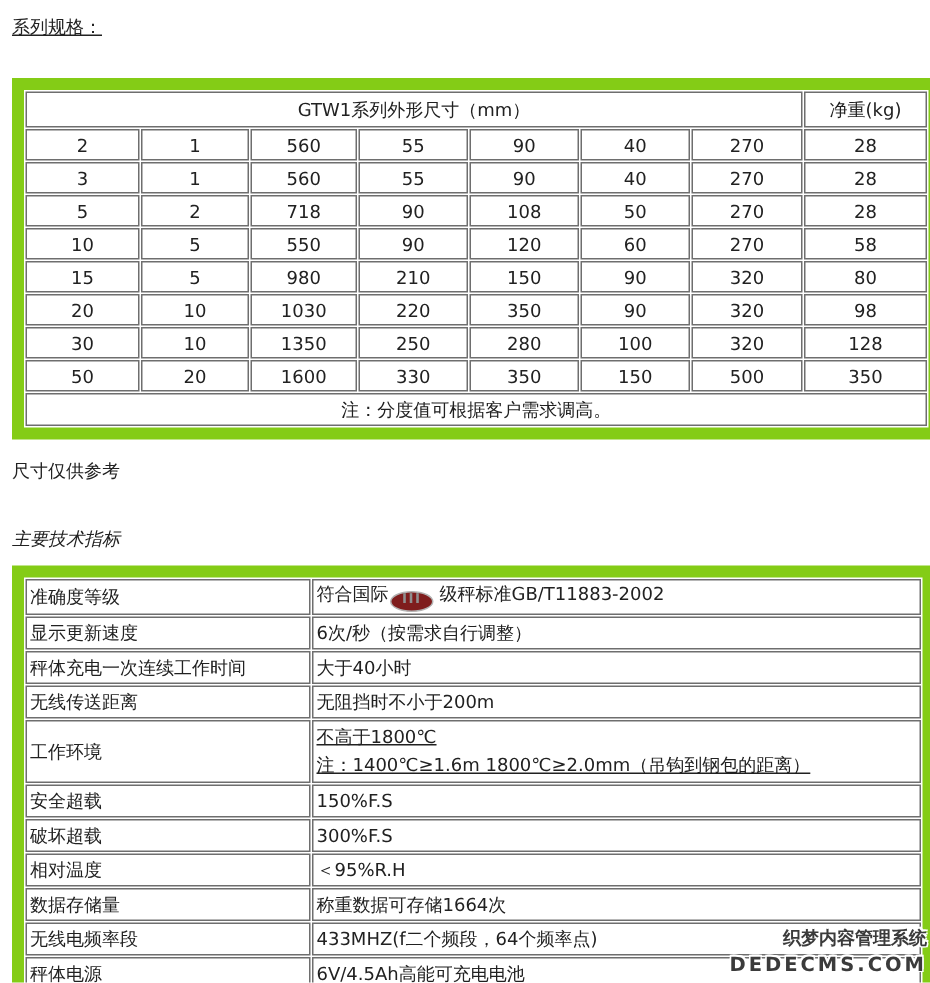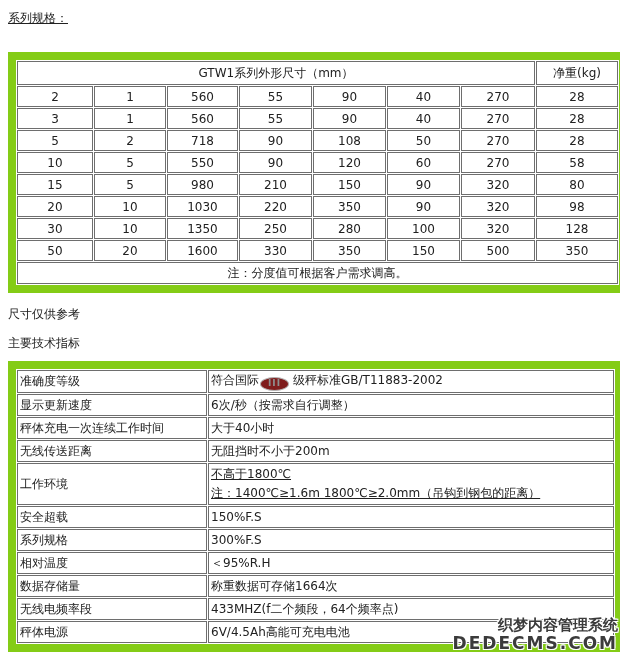--- a/index.html
+++ b/index.html
@@ -5,21 +5,21 @@
   html,body{margin:0;padding:0;}
   body{
     width:620px;height:655px;position:relative;background:#ffffff;
     font-family:"DejaVu Sans","Liberation Sans",sans-serif;
     font-size:12px;color:#212121;overflow:hidden;
   }
   .content{padding:8px;}
   .txt-line{line-height:16px;}
   .title-top{margin:2px 0 26px 0;text-decoration:underline;}
   .note-dims{margin:14px 0 0 0;font-family:Liberation Mono, monospace;}
-  .tech-title{margin:12px 0 10px 0;}
+  .tech-title{margin:28px 0 10px 0;font-style:italic;}
 
   table{
     border-collapse:separate;border-spacing:1px;
     border:8px solid #84cc16;background:#ffffff;
     width:602px;table-layout:fixed;
   }
   td{
     border:1px solid #6e6e6e;padding:1px 2px;
     overflow:hidden;word-break:break-all;
   }
@@ -40,22 +40,22 @@
     font-size:9px;line-height:11px;text-align:center;
     letter-spacing:1px;vertical-align:-2px;margin:0 4px 0 1px;
     font-weight:bold;
   }
 
   .watermark{
     position:absolute;right:2px;bottom:3px;text-align:right;
     font-weight:bold;color:#3b3b3b;
     text-shadow:-1px -1px 0 #fff,1px -1px 0 #fff,-1px 1px 0 #fff,1px 1px 0 #fff,0 1px 0 #fff,0 -1px 0 #fff;
   }
-  .watermark .wm1{font-size:15px;line-height:19px;}
-  .watermark .wm2{font-size:17px;line-height:17px;letter-spacing:2px;}
+  .watermark .wm1{font-size:12px;line-height:19px;}
+  .watermark .wm2{font-size:13px;line-height:17px;letter-spacing:2px;}
 </style>
 </head>
 <body>
 
 <div class="content">
 
   <div class="txt-line title-top">系列规格：</div>
 
   <table class="spec">
     <colgroup>
@@ -191,21 +191,21 @@
           <td class="multi">
             <div>不高于1800℃</div>
             <div>注：1400℃≥1.6m 1800℃≥2.0mm（吊钩到钢包的距离）</div>
           </td>
         </tr>
         <tr>
           <td class="label">安全超载</td>
           <td>150%F.S</td>
         </tr>
         <tr>
-          <td class="label">系列规格</td>
+          <td class="label">破坏超载</td>
           <td>300%F.S</td>
         </tr>
         <tr>
           <td class="label">相对温度</td>
           <td>＜95%R.H</td>
         </tr>
         <tr>
           <td class="label">数据存储量</td>
           <td>称重数据可存储1664次</td>
         </tr>

